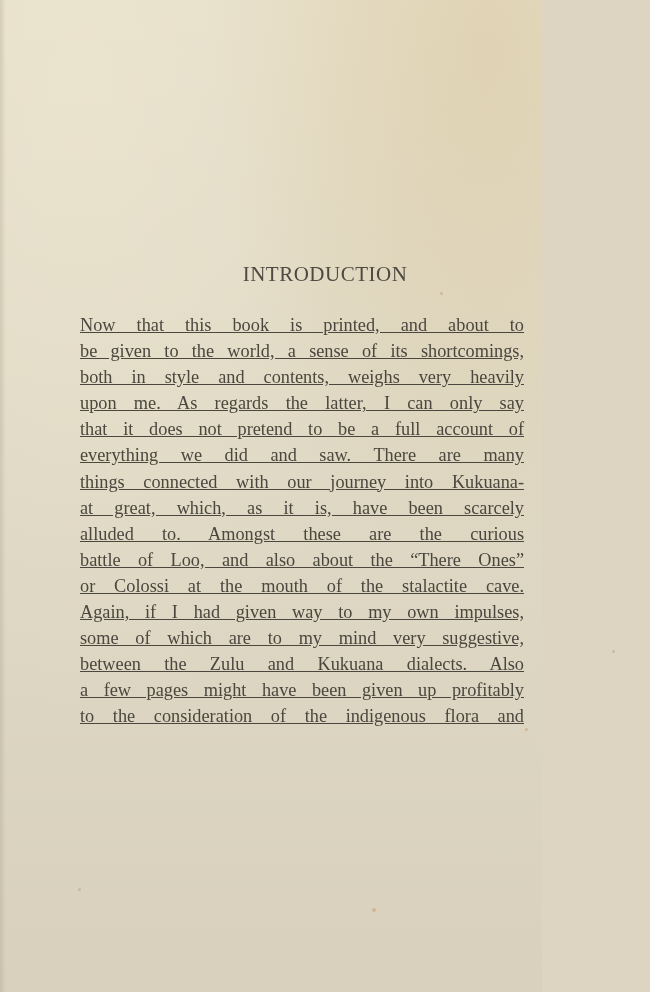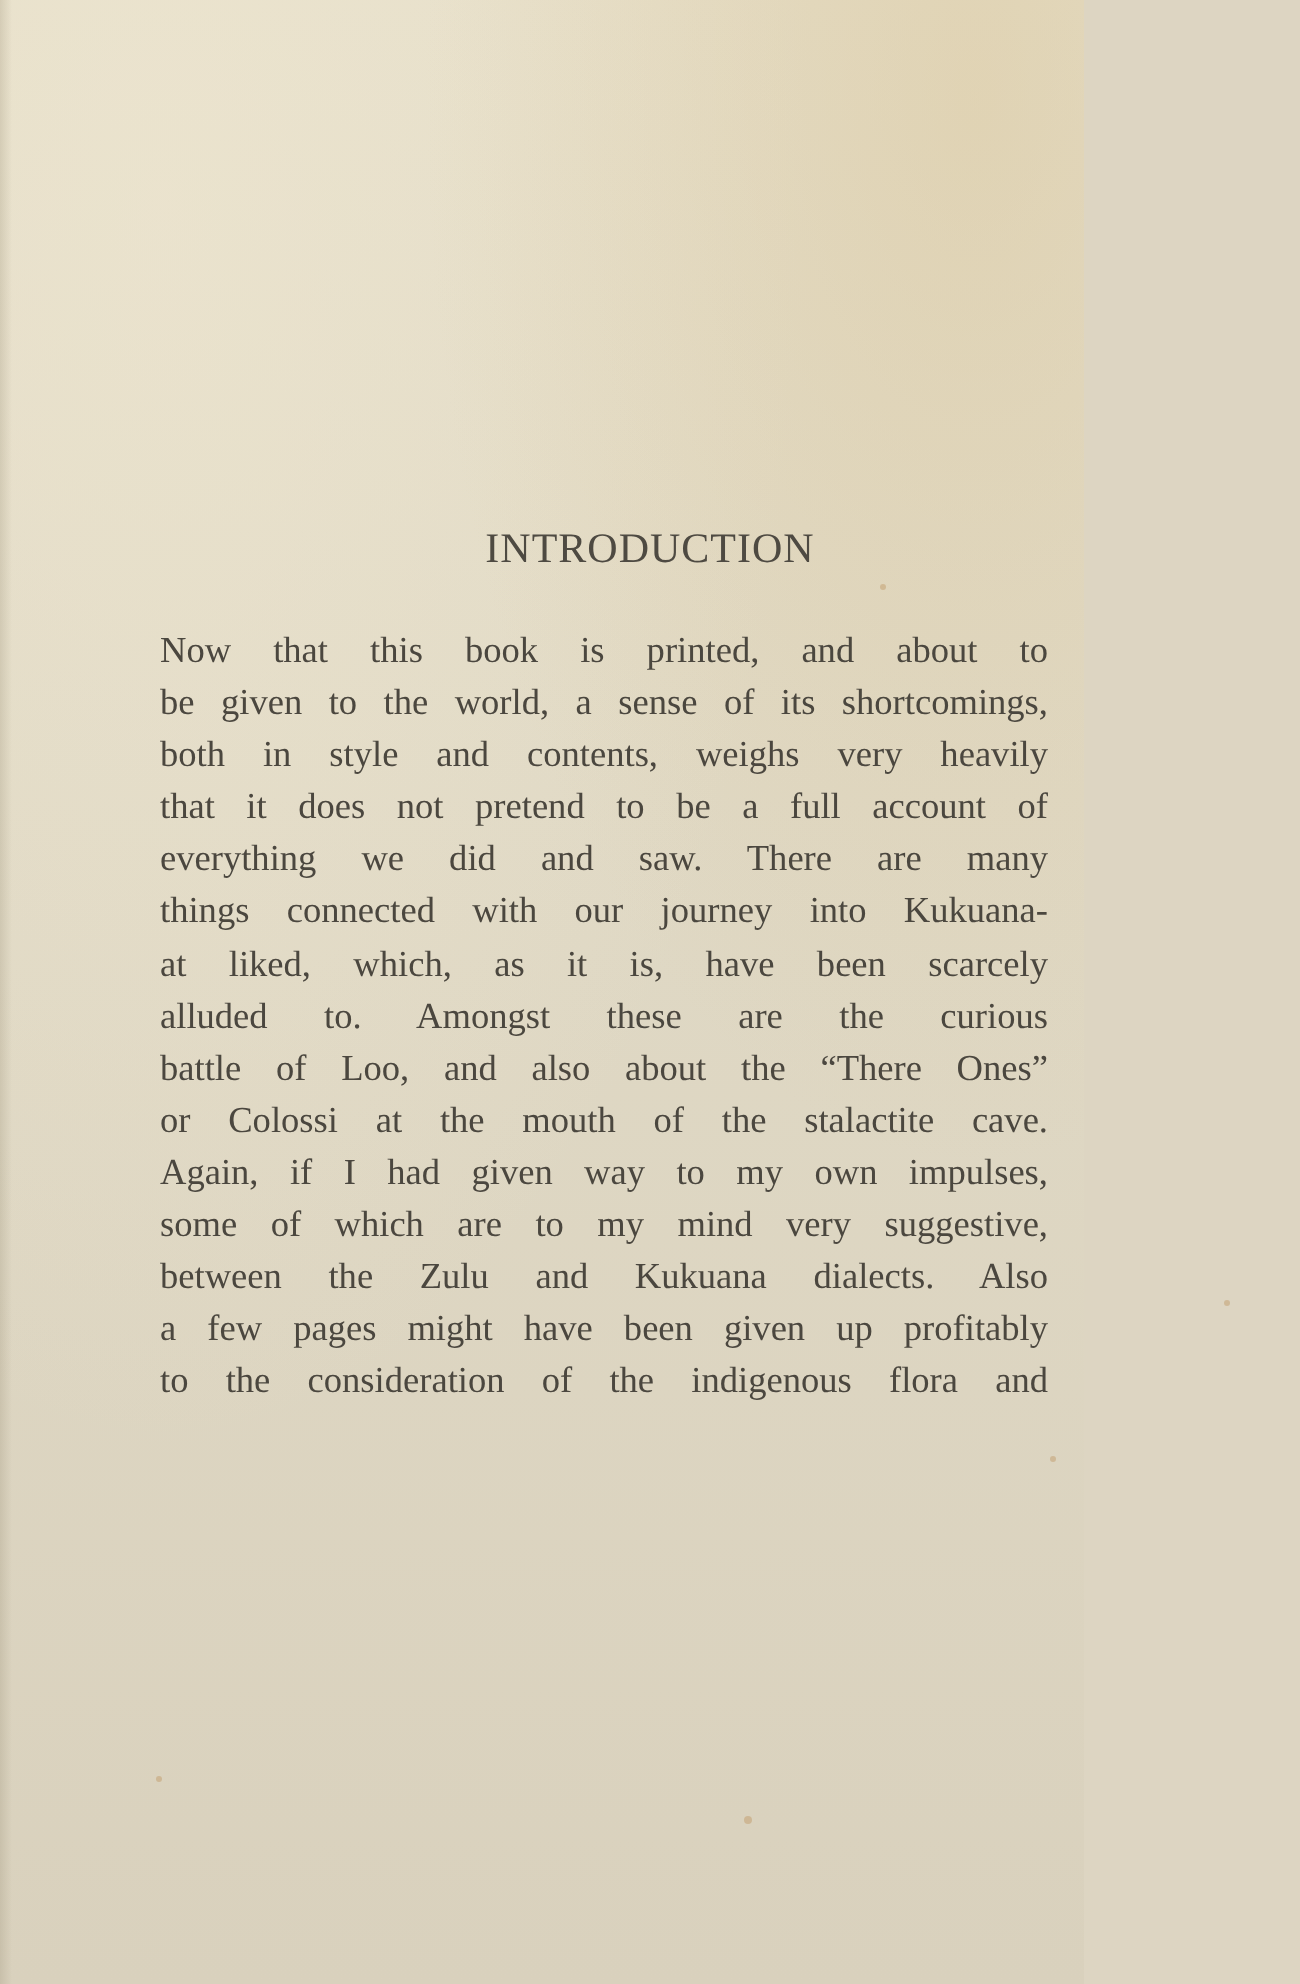--- a/index.html
+++ b/index.html
@@ -26,20 +26,21 @@
     text-align: center;
     font-family: "Liberation Serif", serif;
     font-size: 21px; letter-spacing: 0.5px;
     color: #4e4a42;
   }
   .body-text {
     position: absolute; left: 80px; top: 312px; width: 444px;
     font-family: "Liberation Serif", serif;
     font-size: 18.3px;
     line-height: 26.1px;
+    text-decoration: underline;
   }
   .line {
     display: block;
     text-align: justify;
     text-align-last: justify;
     white-space: nowrap;
     height: 26.1px;
   }
   .line.last { text-align-last: justify; }
   .speck { position: absolute; border-radius: 50%; background: rgba(190,150,100,0.45); }
@@ -55,24 +56,25 @@
   <div class="speck" style="left:612px;top:650px;width:3px;height:3px;"></div>
   <div class="speck" style="left:78px;top:888px;width:3px;height:3px;"></div>
   <div class="speck" style="left:525px;top:728px;width:3px;height:3px;"></div>
 
   <div class="title">INTRODUCTION</div>
 
   <div class="body-text">
     <span class="line">Now that this book is printed, and about to</span>
     <span class="line">be given to the world, a sense of its shortcomings,</span>
     <span class="line">both in style and contents, weighs very heavily</span>
+    <span class="line">upon me.  As regards the latter, I can only say</span>
     <span class="line">that it does not pretend to be a full account of</span>
     <span class="line">everything we did and saw.  There are many</span>
     <span class="line">things connected with our journey into Kukuana-</span>
-    <span class="line">at liked, which, as it is, have been scarcely</span>
+    <span class="line">at great, which, as it is, have been scarcely</span>
     <span class="line">alluded to.  Amongst these are the curious</span>
     <span class="line">battle of Loo, and also about the “There Ones”</span>
     <span class="line">or Colossi at the mouth of the stalactite cave.</span>
     <span class="line">Again, if I had given way to my own impulses,</span>
     <span class="line">some of which are to my mind very suggestive,</span>
     <span class="line">between the Zulu and Kukuana dialects.  Also</span>
     <span class="line">a few pages might have been given up profitably</span>
     <span class="line last">to the consideration of the indigenous flora and</span>
   </div>
 </div>

